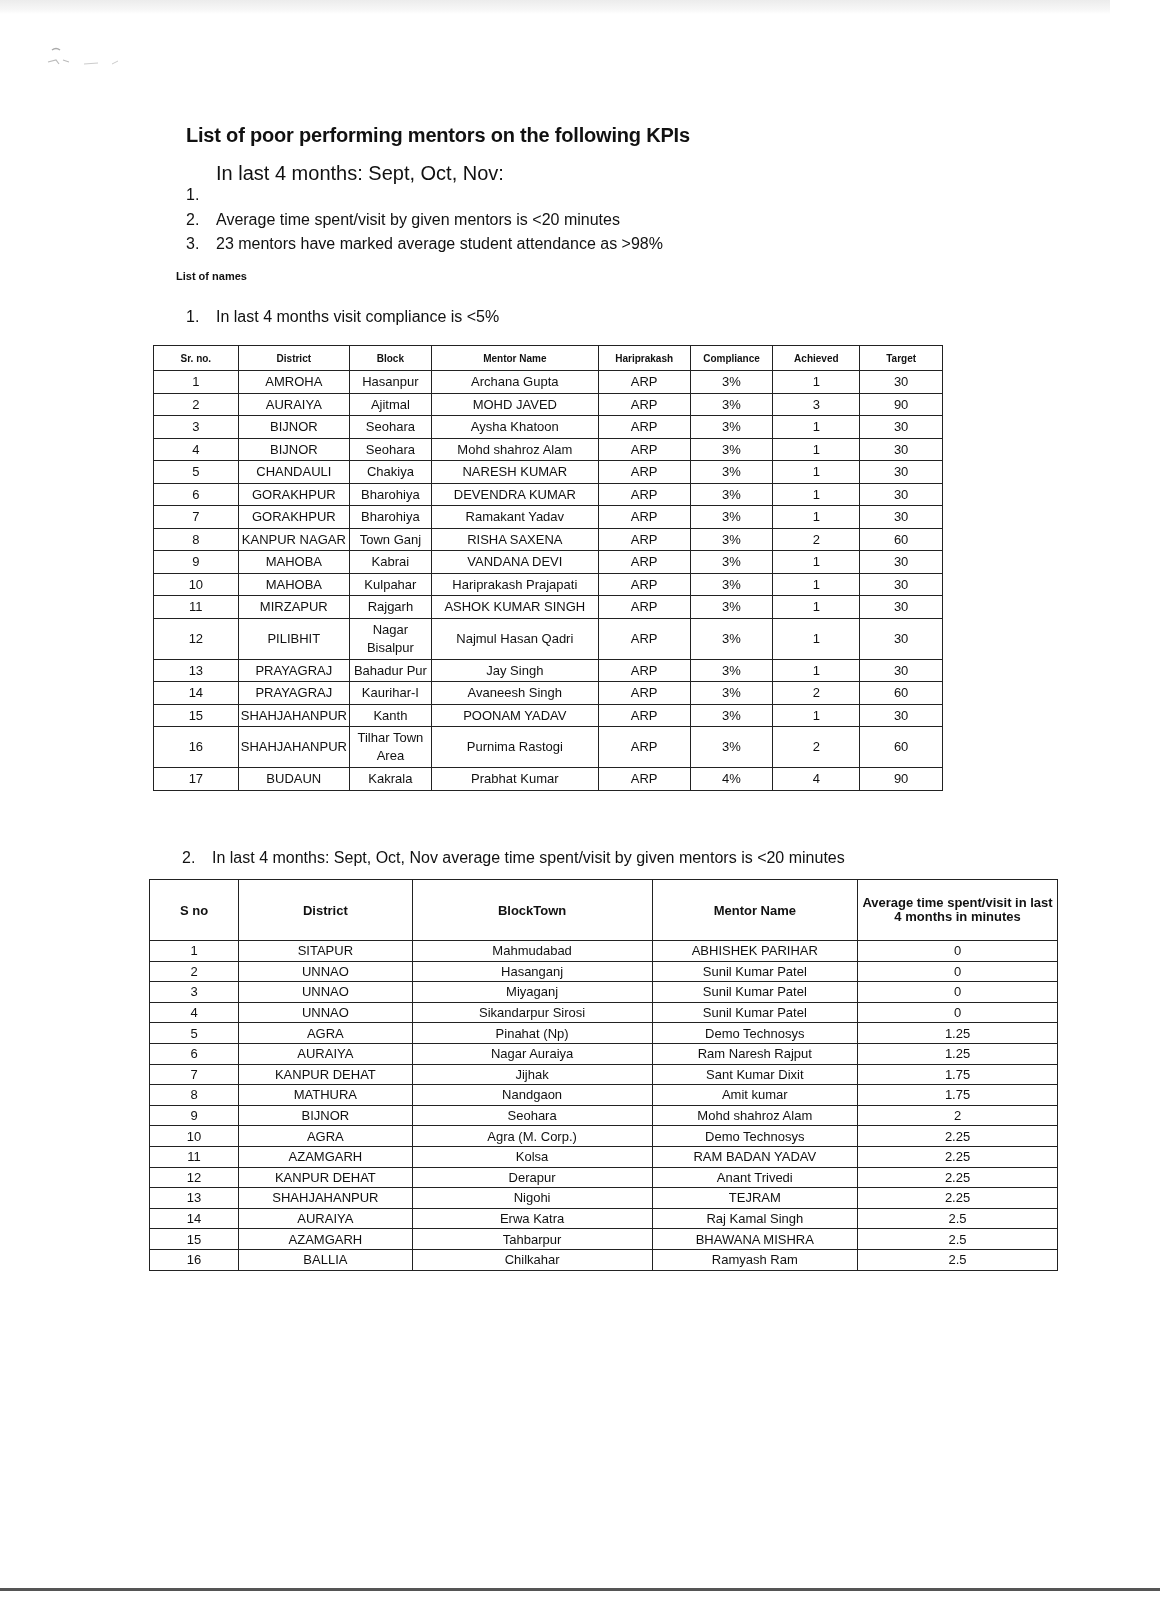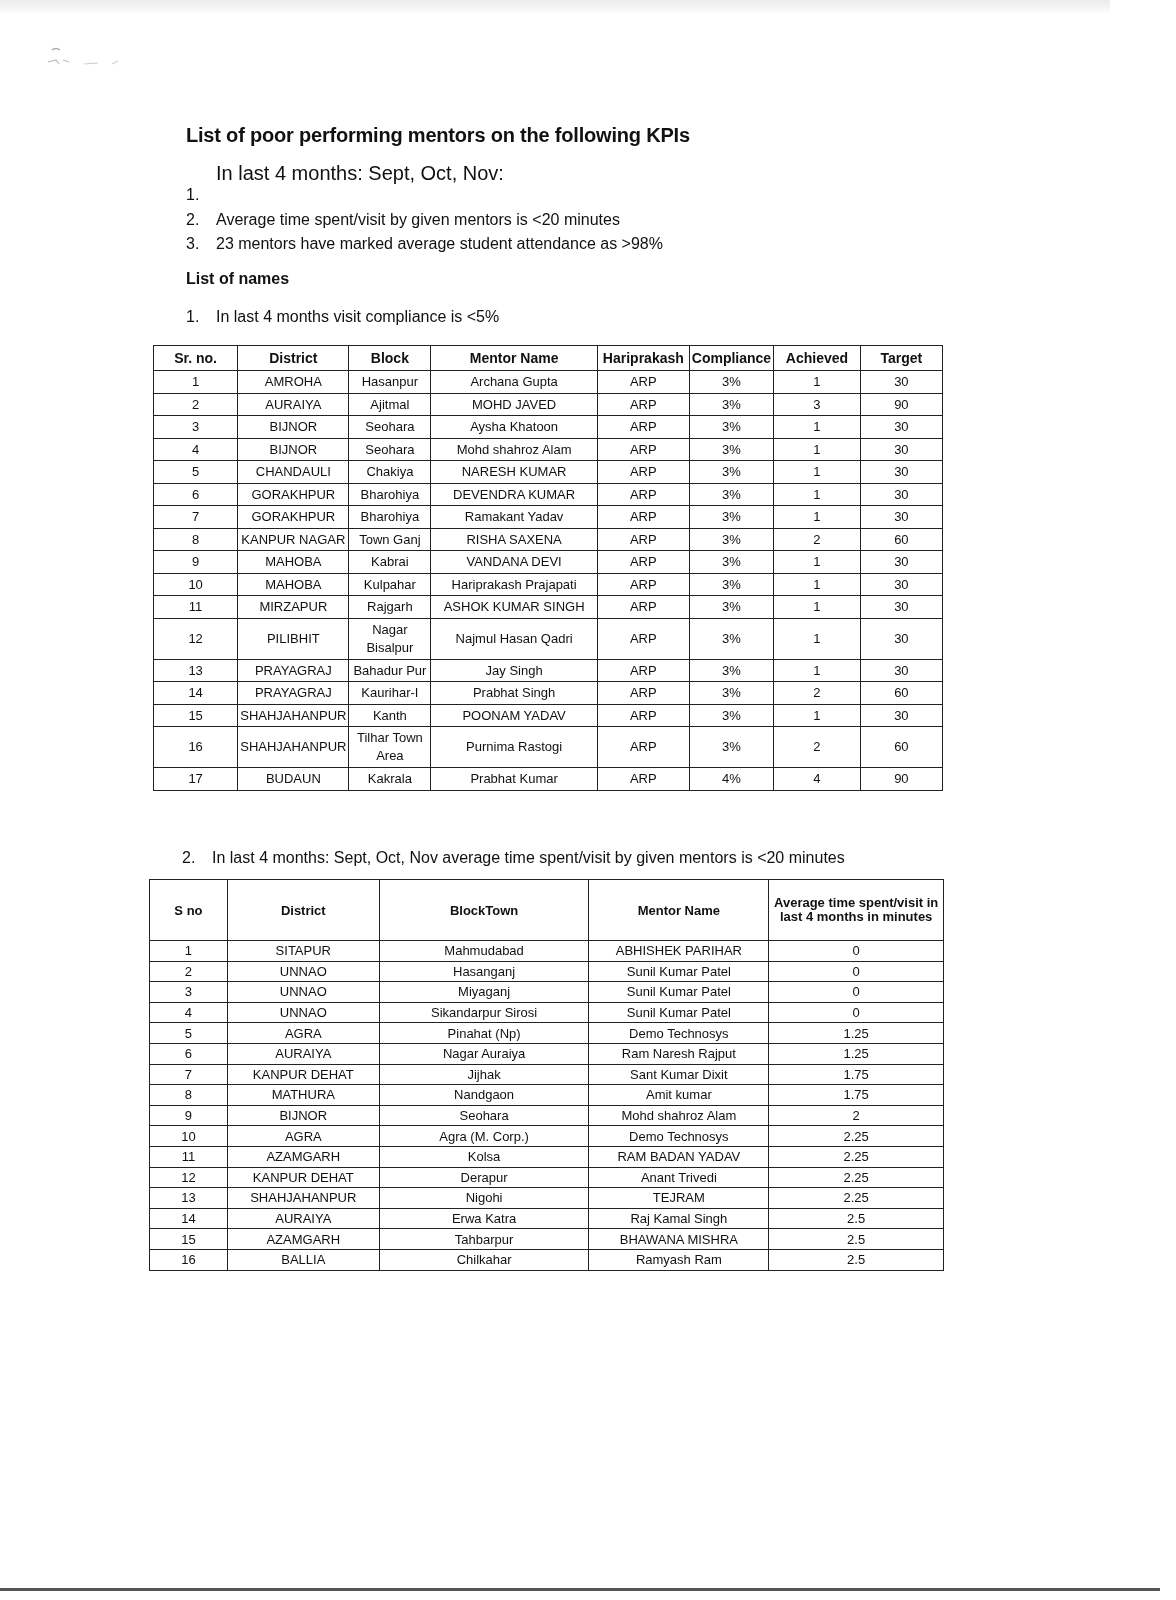--- a/index.html
+++ b/index.html
@@ -29,43 +29,43 @@
     .intro {
       position: absolute; left: 216px; top: 162px; font-size: 20px;
     }
     .kpi-list {
       position: absolute; left: 186px; top: 186px; margin: 0; padding: 0; list-style: none;
       font-size: 16px;
     }
     .kpi-list li { height: 24.5px; display: flex; }
     .kpi-list .num { width: 30px; }
     .names-heading {
-      position: absolute; left: 186px; top: 270px; font-weight: bold; font-size: 16px;
+      position: absolute; left: 176px; top: 270px; font-weight: bold; font-size: 11px;
     }
     .section1-title {
       position: absolute; left: 186px; top: 308px; font-size: 16px; display: flex;
     }
     .section1-title .num, .section2-title .num { width: 30px; }
     .section2-title {
       position: absolute; left: 182px; top: 849px; font-size: 16px; display: flex;
     }
 
     table { border-collapse: collapse; position: absolute; }
     td, th {
       border: 1px solid #222; text-align: center; vertical-align: middle;
       font-size: 13px; padding: 0 2px; white-space: nowrap;
     }
     th { font-weight: bold; }
 
     #t1 { left: 153px; top: 345px; width: 790px; border: 1.5px solid #111; }
-    #t1 th { height: 24px; font-size: 14px; }
+    #t1 th { height: 24px; font-size: 10px; }
     #t1 td { height: 21.5px; }
     #t1 td.tall { height: 40px; white-space: normal; line-height: 18px; }
 
-    #t2 { left: 149px; top: 879px; width: 795px; border: 1.5px solid #111; }
+    #t2 { left: 149px; top: 879px; width: 909px; border: 1.5px solid #111; }
     #t2 th { height: 60px; font-size: 13px; }
     #t2 th.wrap { white-space: normal; line-height: 14px; }
     #t2 td { height: 19.6px; padding-top: 0; padding-bottom: 0; }
   </style>
 </head>
 <body>
 
 <div class="top-band"></div>
 <svg class="scan-mark" viewBox="0 0 100 30">
   <path d="M8 6 q4 -3 8 0" stroke="#aaa" stroke-width="1.5" fill="none"></path>
@@ -249,21 +249,21 @@
           <td>Jay Singh</td>
           <td>ARP</td>
           <td>3%</td>
           <td>1</td>
           <td>30</td>
         </tr>
         <tr>
           <td>14</td>
           <td>PRAYAGRAJ</td>
           <td>Kaurihar-I</td>
-          <td>Prabhat Singh</td>
+          <td>Avaneesh Singh</td>
           <td>ARP</td>
           <td>3%</td>
           <td>2</td>
           <td>60</td>
         </tr>
         <tr>
           <td>15</td>
           <td>SHAHJAHANPUR</td>
           <td>Kanth</td>
           <td>POONAM YADAV</td>

